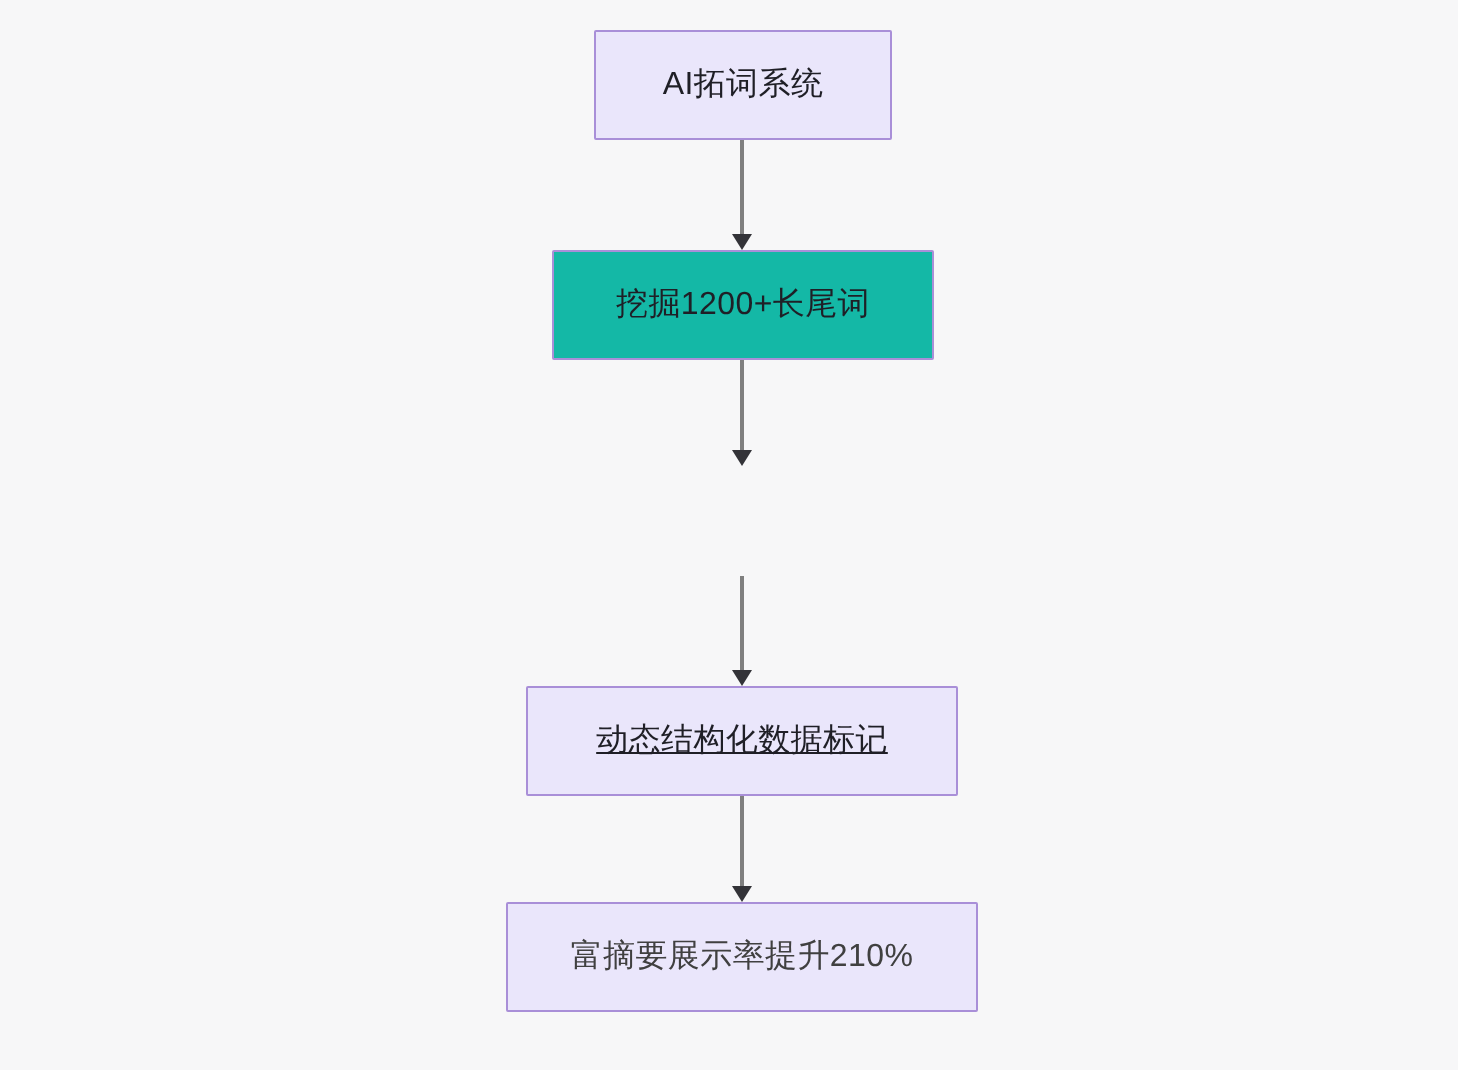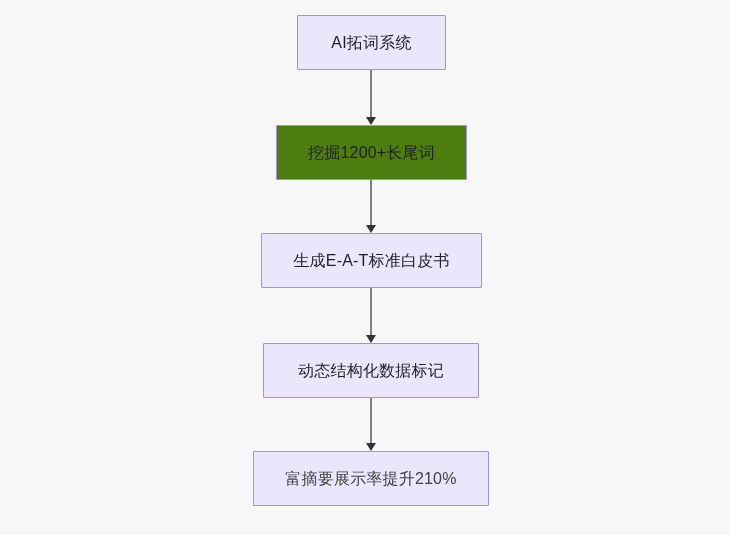--- a/index.html
+++ b/index.html
@@ -77,26 +77,23 @@
     <div class="edge-head" style="top: 47px; border-top-color: rgb(51, 51, 56);"></div>
   </div>
   <div class="edge" id="edge-3" style="left: 371px; top: 398px;">
     <div class="edge-line" style="height: 46px; background: rgb(127, 127, 127);"></div>
     <div class="edge-head" style="top: 45px; border-top-color: rgb(51, 51, 56);"></div>
   </div>
 
   <div class="node" id="node-0" style="left: 297px; top: 15px; width: 149px; height: 55px; background: rgb(234, 230, 251); border-color: rgb(169, 143, 216); color: rgb(31, 31, 38);">
     <span class="node-label">AI拓词系统</span>
   </div>
-  <div class="node" id="node-1" style="left: 276px; top: 125px; width: 191px; height: 55px; background: #4d7c0f; border-color: rgb(169, 143, 216); color: rgb(31, 31, 38);">
+  <div class="node" id="node-1" style="left: 276px; top: 125px; width: 191px; height: 55px; background: #14b8a6; border-color: rgb(169, 143, 216); color: rgb(31, 31, 38);">
     <span class="node-label">挖掘1200+长尾词</span>
   </div>
-  <div class="node" id="node-2" style="left: 261px; top: 233px; width: 221px; height: 55px; background: rgb(234, 230, 251); border-color: rgb(169, 143, 216); color: rgb(31, 31, 38);">
-    <span class="node-label">生成E-A-T标准白皮书</span>
-  </div>
-  <div class="node" id="node-3" style="left: 263px; top: 343px; width: 216px; height: 55px; background: rgb(234, 230, 251); border-color: rgb(169, 143, 216); color: rgb(31, 31, 38);">
+  <div class="node" id="node-3" style="left: 263px; top: 343px; width: 216px; height: 55px; background: rgb(234, 230, 251); border-color: rgb(169, 143, 216); color: rgb(31, 31, 38); text-decoration: underline;">
     <span class="node-label">动态结构化数据标记</span>
   </div>
   <div class="node" id="node-4" style="left: 253px; top: 451px; width: 236px; height: 55px; background: rgb(234, 230, 251); border-color: rgb(169, 143, 216); color: #404040;">
     <span class="node-label">富摘要展示率提升210%</span>
   </div>
 
 </div>
 
 </body></html>

